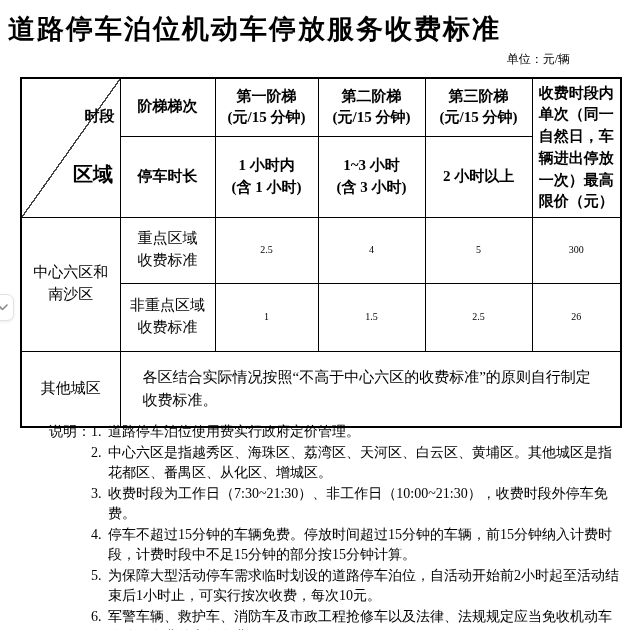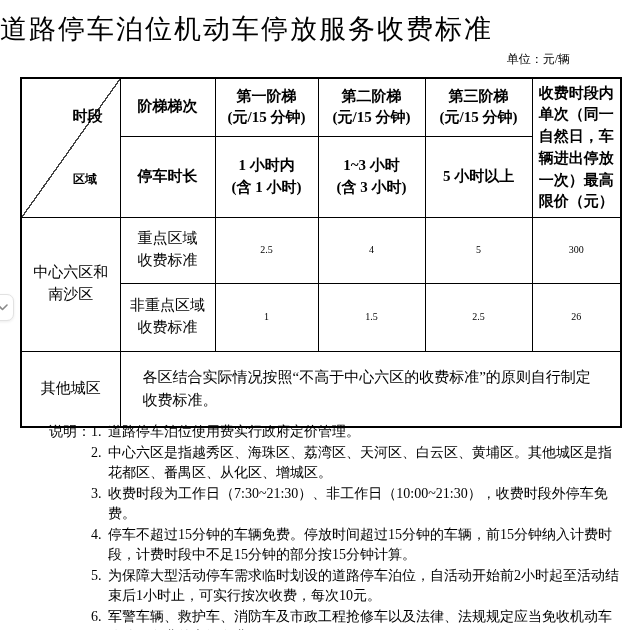--- a/index.html
+++ b/index.html
@@ -9,23 +9,23 @@
     color: #000;
     font-family: "Liberation Serif", "DejaVu Serif", serif;
     position: relative;
     overflow: hidden;
   }
   .page { position: absolute; inset: 0; }
 
   .title {
     position: absolute;
     top: 11px; left: 0; width: 509px;
-    text-align: left;
+    text-align: center;
     font-size: 27px;
-    font-weight: normal;
+    font-weight: bold;
     letter-spacing: 2px;
     white-space: nowrap;
   }
 
   .unit-label {
     position: absolute;
     top: 51px; right: 70px;
     font-size: 12px;
   }
 
@@ -56,26 +56,26 @@
   }
 
   
   td.diag {
     position: relative;
     padding: 0;
     background: linear-gradient(to bottom right,
       transparent 49.55%, #444 49.55%, #444 50.45%, transparent 50.45%);
   }
   .diag .corner-top {
-    position: absolute; top: 27px; right: 17px;
+    position: absolute; top: 27px; right: 5px;
     font-weight: bold; font-size: 15px;
   }
   .diag .corner-bottom {
     position: absolute; bottom: 28px; left: 11px;
-    font-weight: bold; font-size: 12px; padding-left: 40px;
+    font-weight: bold; font-size: 20px; padding-left: 40px;
   }
 
   
   .notes {
     position: absolute;
     left: 33px; top: 422px;
     width: 586px;
     font-size: 14px;
     line-height: 20.5px;
     display: flex;
@@ -136,21 +136,21 @@
         <td class="hd">第三阶梯
 (元/15 分钟)</td>
         <td class="hd" rowspan="2">收费时段内单次（同一自然日，车辆进出停放一次）最高限价（元）</td>
       </tr>
       <tr style="height:81px">
         <td class="hd">停车时长</td>
         <td class="hd">1 小时内
 (含 1 小时)</td>
         <td class="hd">1~3 小时
 (含 3 小时)</td>
-        <td class="hd">5 小时以上</td>
+        <td class="hd">2 小时以上</td>
       </tr>
       <tr style="height:66px">
         <td rowspan="2">中心六区和
 南沙区</td>
         <td>重点区域
 收费标准</td>
         <td class="num">2.5</td>
         <td class="num">4</td>
         <td class="num">5</td>
         <td class="num">300</td>

